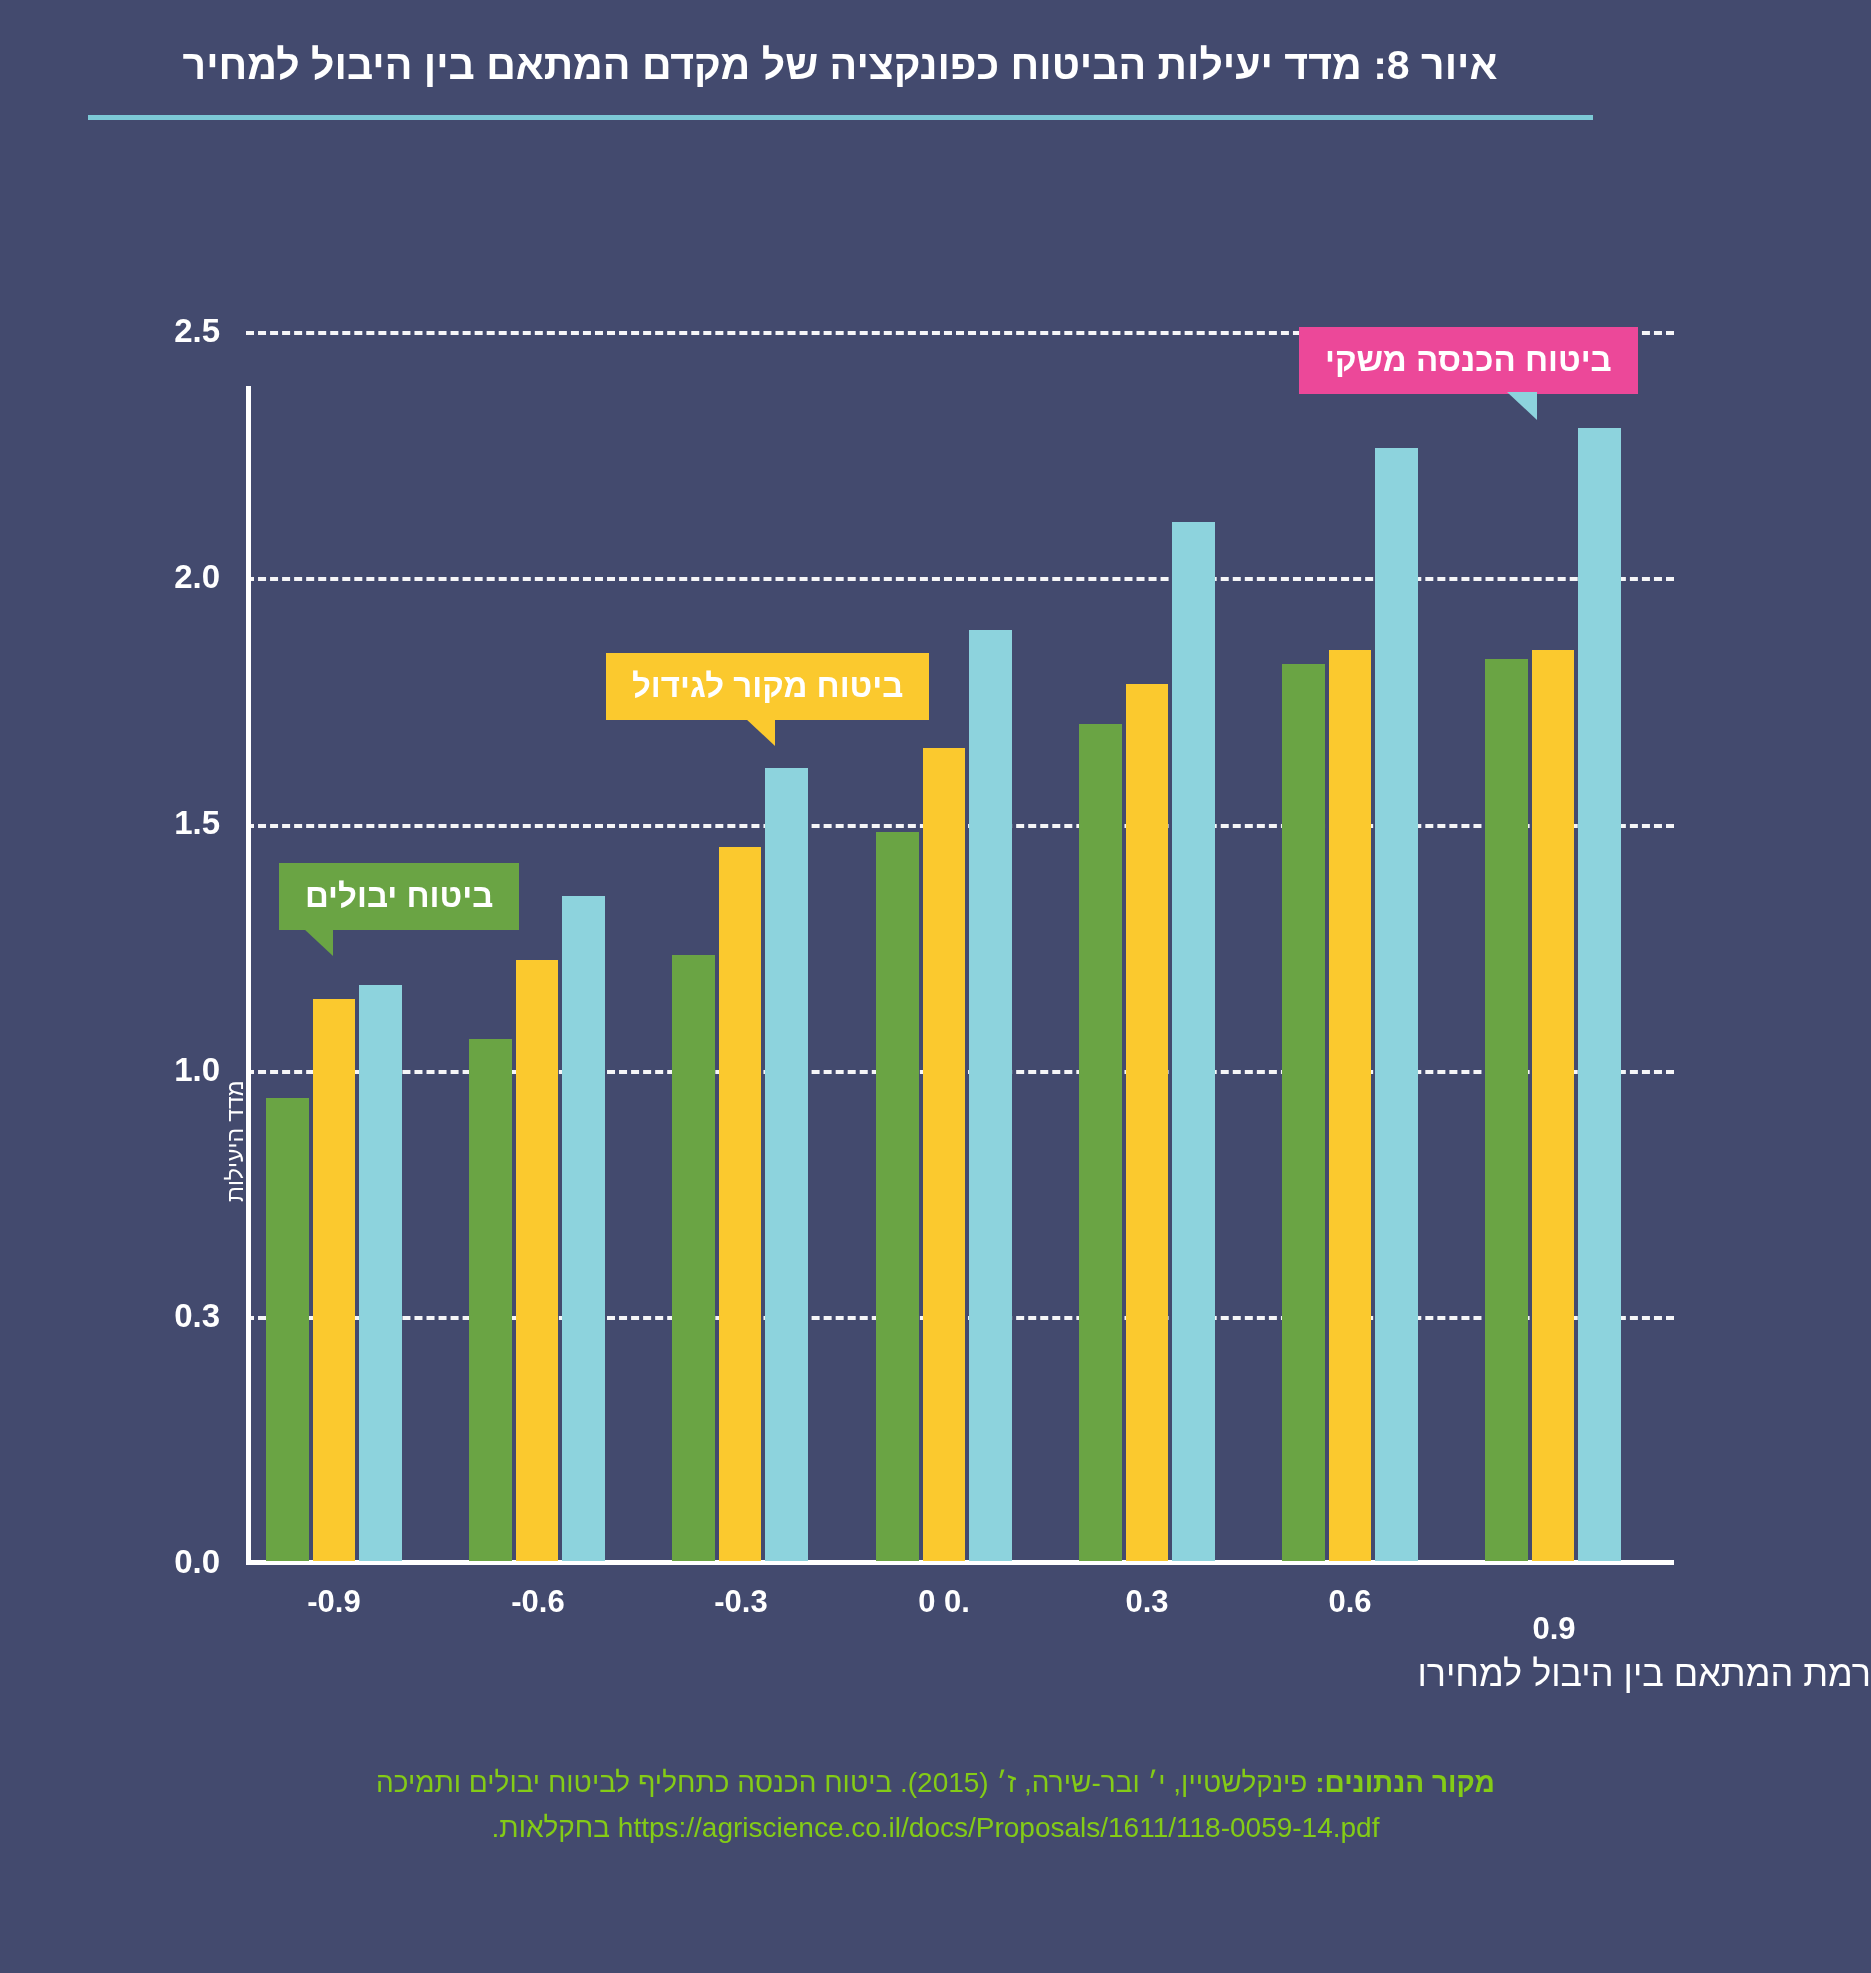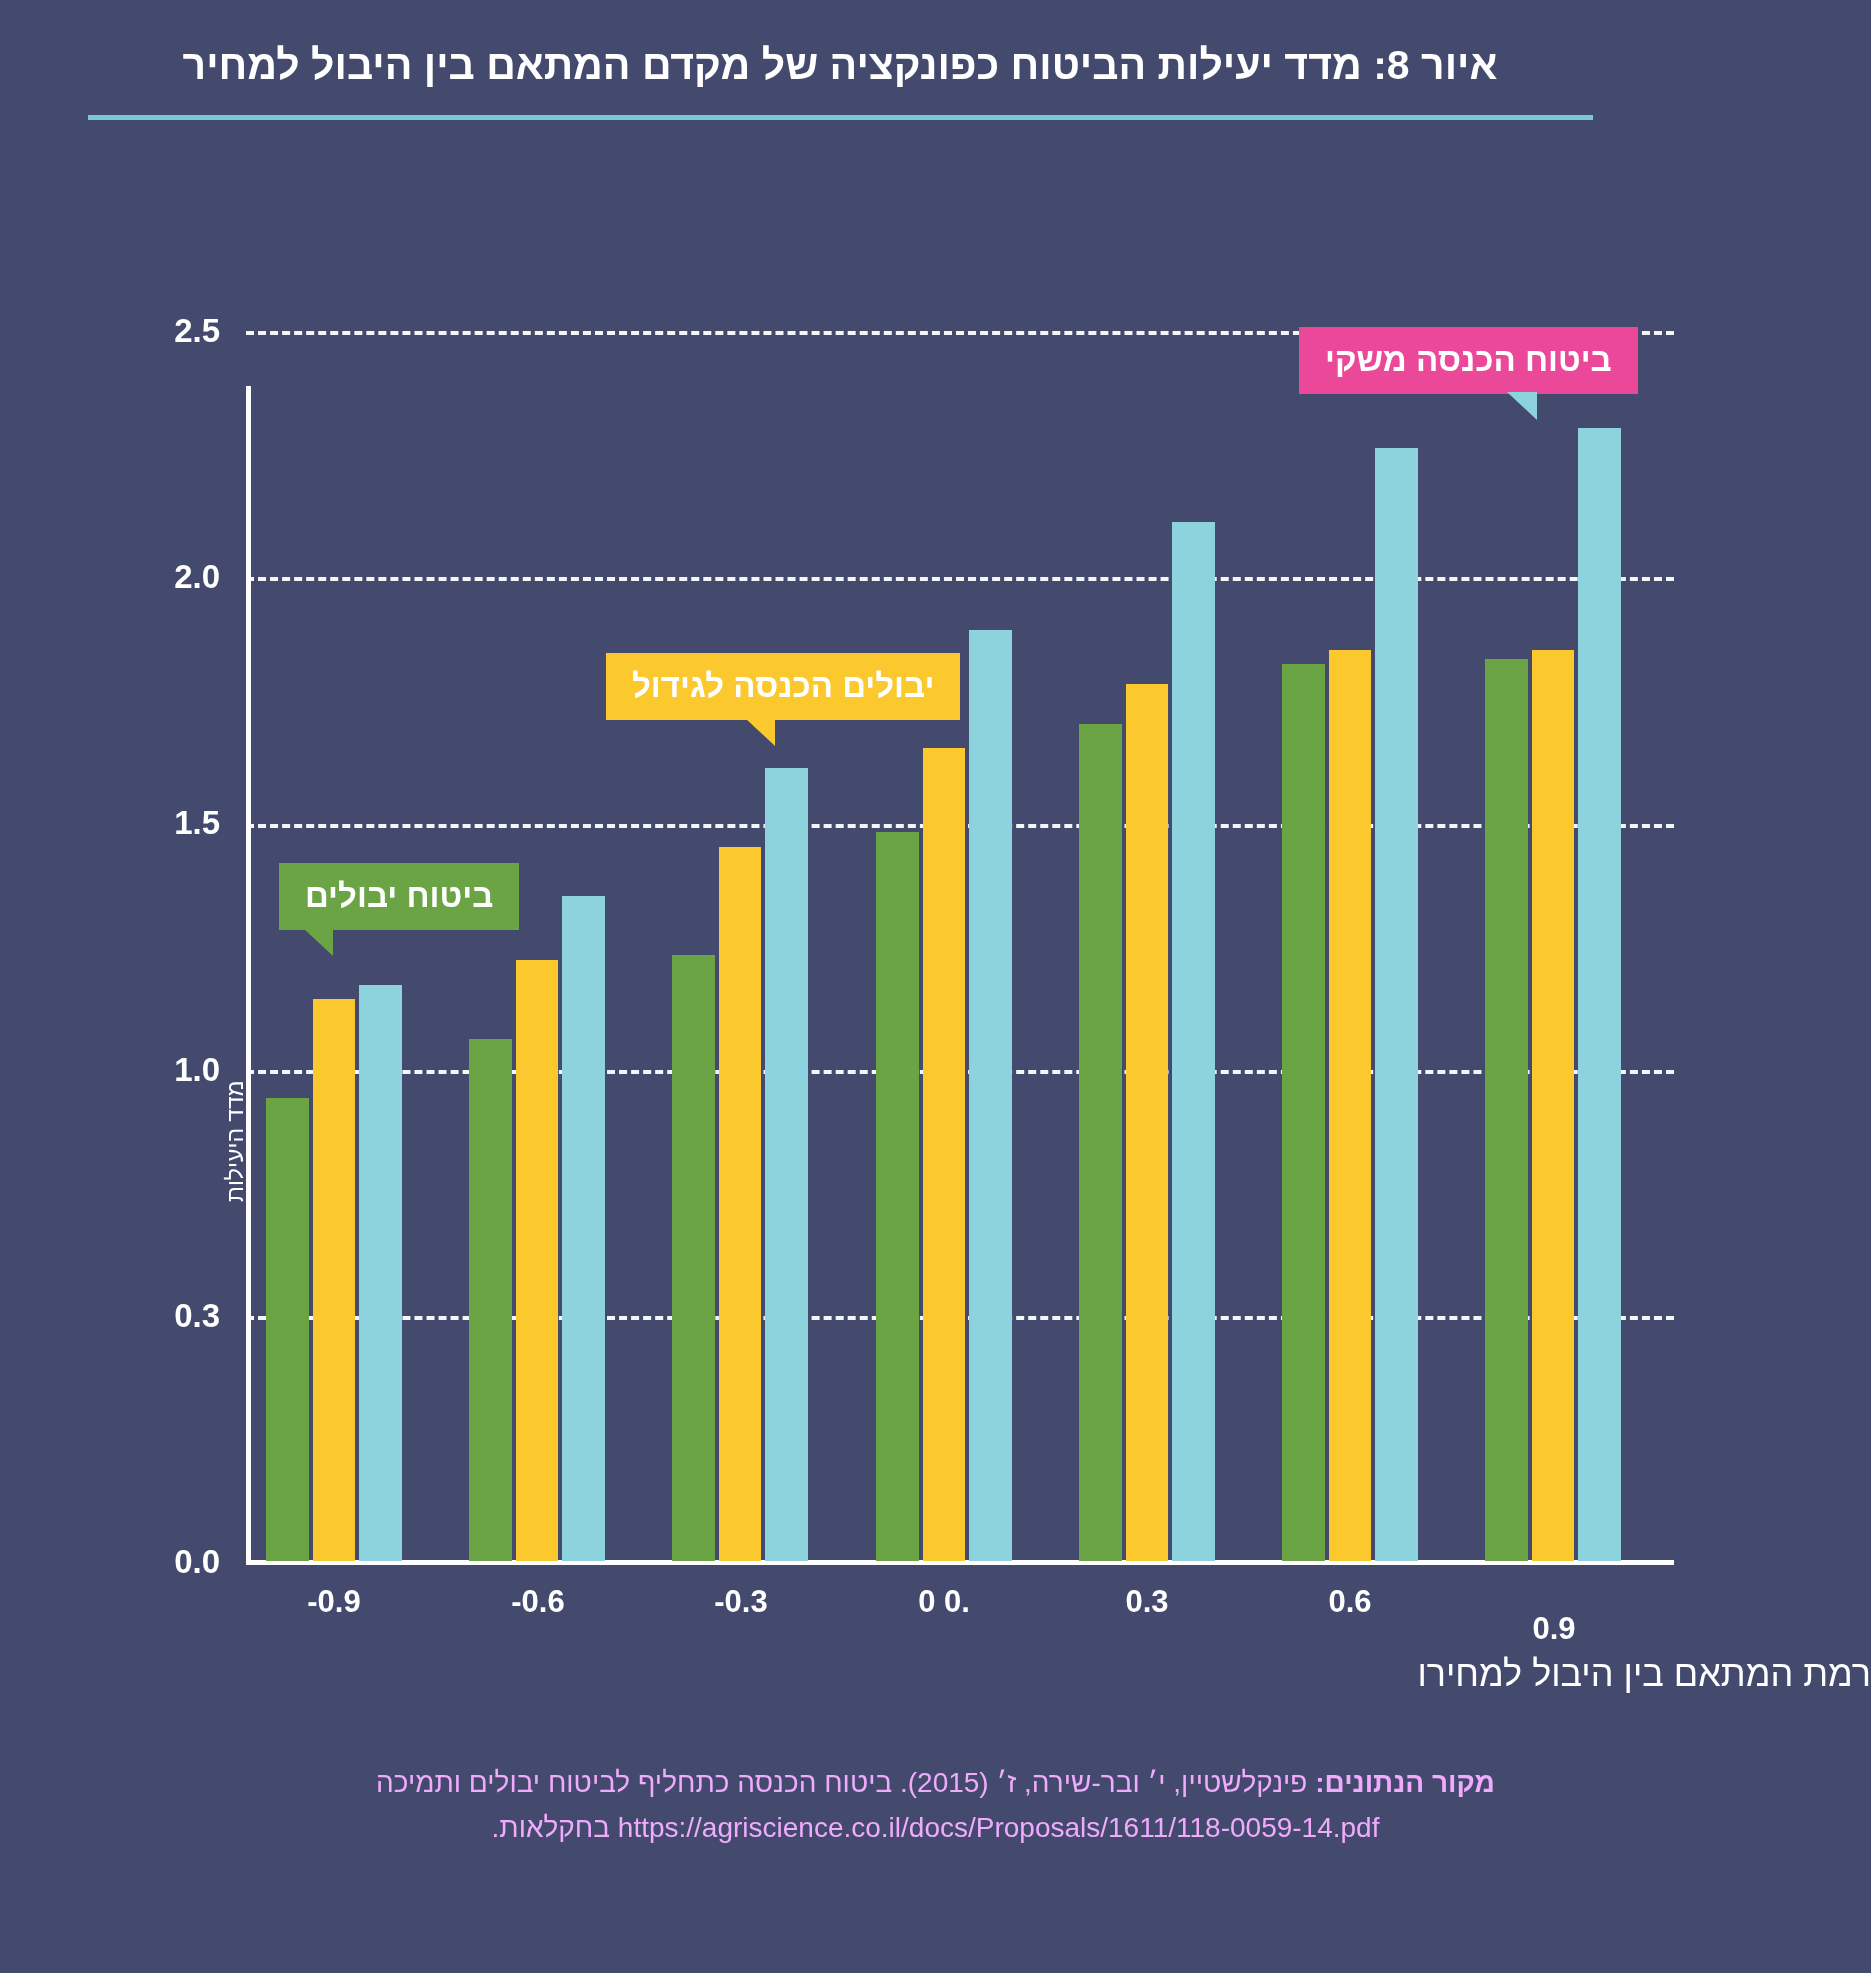--- a/index.html
+++ b/index.html
@@ -134,21 +134,21 @@
   #callout-green .tail{ left:24px; color:#6aa444; }
   #callout-yellow{ background:#fbc92e; left:606px; top:653px; }
   #callout-yellow .tail{ left:139px; color:#fbc92e; }
   #callout-blue{ background:#ec4899; left:1299px; top:327px; }
   #callout-blue .tail{ left:208px; color:#8dd3dd; }
   
   #footer{
     position:absolute;
     left:257px;right:257px;
     top:1760px;
-    color:#f0abfc;
+    color:#84cc16;
     font-size:28px;
     direction:rtl;
     text-align:center;
     line-height:1.62;
   }
   #footer b{font-weight:bold;}
   #src-line2{direction:rtl;}
   .ltr{direction:ltr;unicode-bidi:embed;display:inline-block;}
 </style>
 </head>
@@ -232,21 +232,21 @@
       <div class="xtick-label" style="left: 1554px; margin-top: 27px;">0.9</div>
     </div>
 
   <div id="xlabel">רמת המתאם בין היבול למחירו</div>
 
   <div class="callout" id="callout-green">
     <span>ביטוח יבולים</span>
     <span class="tail"></span>
   </div>
   <div class="callout" id="callout-yellow">
-    <span>יבולים הכנסה לגידול</span>
+    <span>ביטוח מקור לגידול</span>
     <span class="tail"></span>
   </div>
   <div class="callout" id="callout-blue">
     <span>ביטוח הכנסה משקי</span>
     <span class="tail"></span>
   </div>
 </div>
 
 <div id="footer">
   <div id="src-line1">

